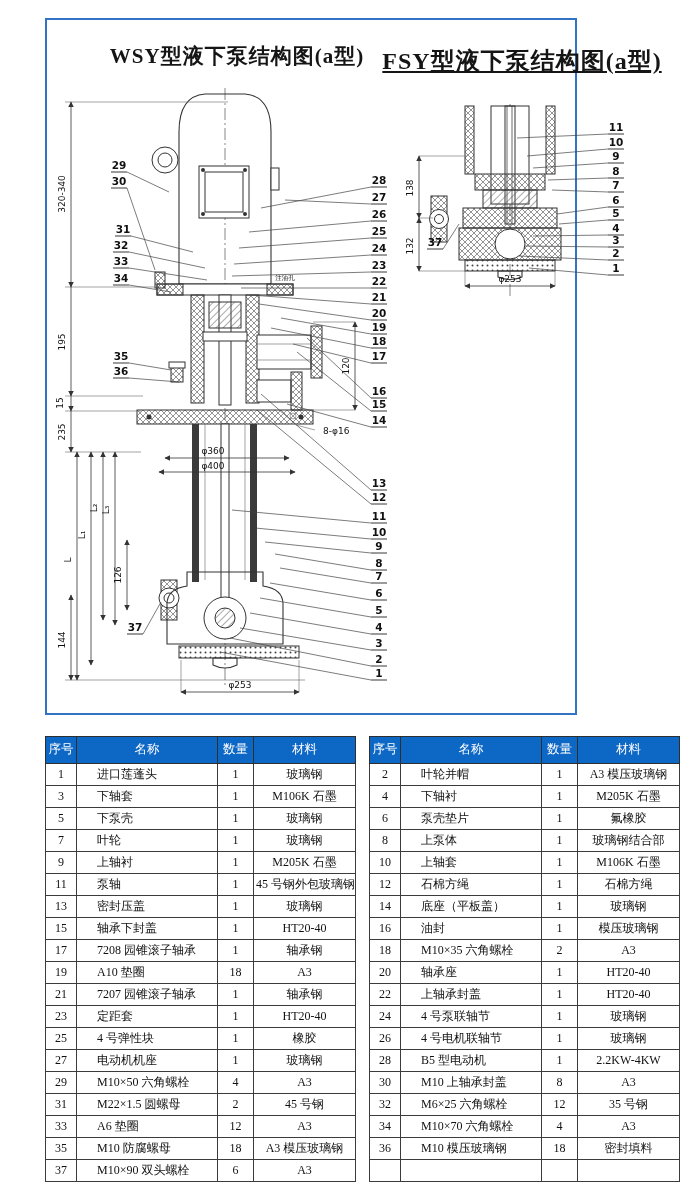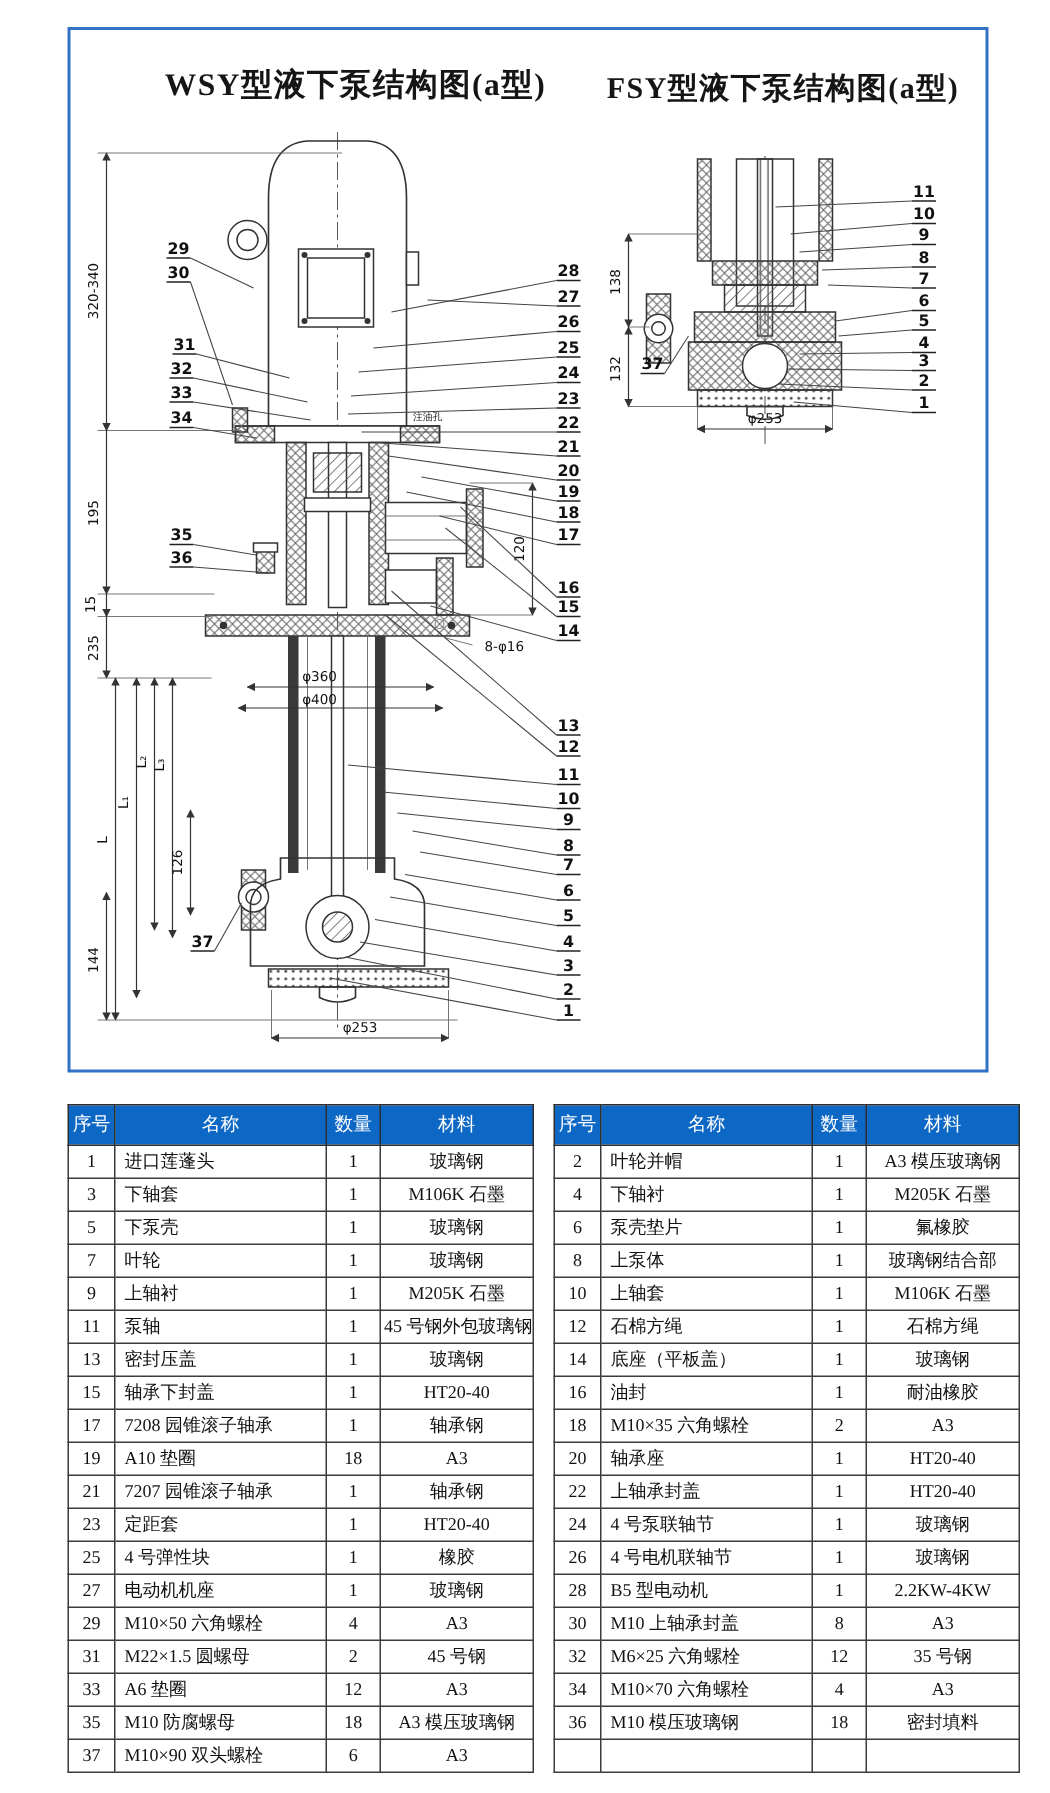--- a/index.html
+++ b/index.html
@@ -1,40 +1,40 @@
 <!DOCTYPE html>
 <html><head>
 <meta charset="utf-8">
 <style>
   html,body{margin:0;padding:0;}
   body{width:700px;height:1195px;background:#ffffff;position:relative;overflow:hidden;
        font-family:"Liberation Sans",sans-serif;}
-  .panel{position:absolute;left:45px;top:18px;width:614px;height:697px;
+  .panel{position:absolute;left:45px;top:18px;width:532px;height:697px;
          border:2px solid #3273c5;background:#fff;box-sizing:border-box;}
   .dtitle{position:absolute;font-weight:bold;color:#151515;text-align:center;letter-spacing:1px;
           font-family:"Liberation Serif",serif;}
   .dtitle.wsy{left:30px;top:22px;width:320px;font-size:21px;}
-  .dtitle.fsy{left:335px;top:25px;width:280px;font-size:20px;}
+  .dtitle.fsy{left:335px;top:25px;width:280px;font-size:24px;text-decoration:underline;}
   svg{position:absolute;}
   svg.wsy{left:6px;top:60px;}
   svg.fsy{left:358px;top:78px;}
   .outline{fill:none;stroke:#333;stroke-width:1.1;}
   .thin{stroke:#666;stroke-width:.6;fill:none;}
   .dim{stroke:#333;stroke-width:.8;fill:none;}
   .cl{stroke:#555;stroke-width:.7;stroke-dasharray:12 3 2 3;fill:none;}
   .dimtxt{font:9px "DejaVu Sans",sans-serif;fill:#111;}
   .tiny{font:6.5px "DejaVu Sans",sans-serif;fill:#111;}
   .tables{position:absolute;left:45px;top:736px;width:633px;display:flex;gap:13px;border-radius:12px;}
   table.parts{border-collapse:collapse;table-layout:fixed;width:310px;background:#fff;
               border:1.5px solid #222;font-family:"Liberation Serif",serif;}
   table.parts th{background:#0d67c5;color:#fff;font-weight:normal;font-size:12.5px;
                  border:1px solid #2e2e2e;padding:4px 1px;line-height:1.4;}
   table.parts td{border:1px solid #3b3b3b;height:21px;padding:0 2px;text-align:center;
                  font-size:12px;color:#111;overflow:hidden;white-space:nowrap;}
-  table.parts td.c1{text-align:left;padding-left:6px;}
+  table.parts td.c1{text-align:left;padding-left:20px;}
 </style>
 </head>
 <body>
 
 <div class="page">
 
   <div class="panel">
     <div class="dtitle wsy">WSY型液下泵结构图(a型)</div>
     <div class="dtitle fsy">FSY型液下泵结构图(a型)</div>
 
@@ -548,21 +548,21 @@
           <tr>
             <td class="c0">14</td>
             <td class="c1">底座（平板盖）</td>
             <td class="c2">1</td>
             <td class="c3">玻璃钢</td>
           </tr>
           <tr>
             <td class="c0">16</td>
             <td class="c1">油封</td>
             <td class="c2">1</td>
-            <td class="c3">耐油橡胶</td>
+            <td class="c3">模压玻璃钢</td>
           </tr>
           <tr>
             <td class="c0">18</td>
             <td class="c1">M10×35 六角螺栓</td>
             <td class="c2">2</td>
             <td class="c3">A3</td>
           </tr>
           <tr>
             <td class="c0">20</td>
             <td class="c1">轴承座</td>

